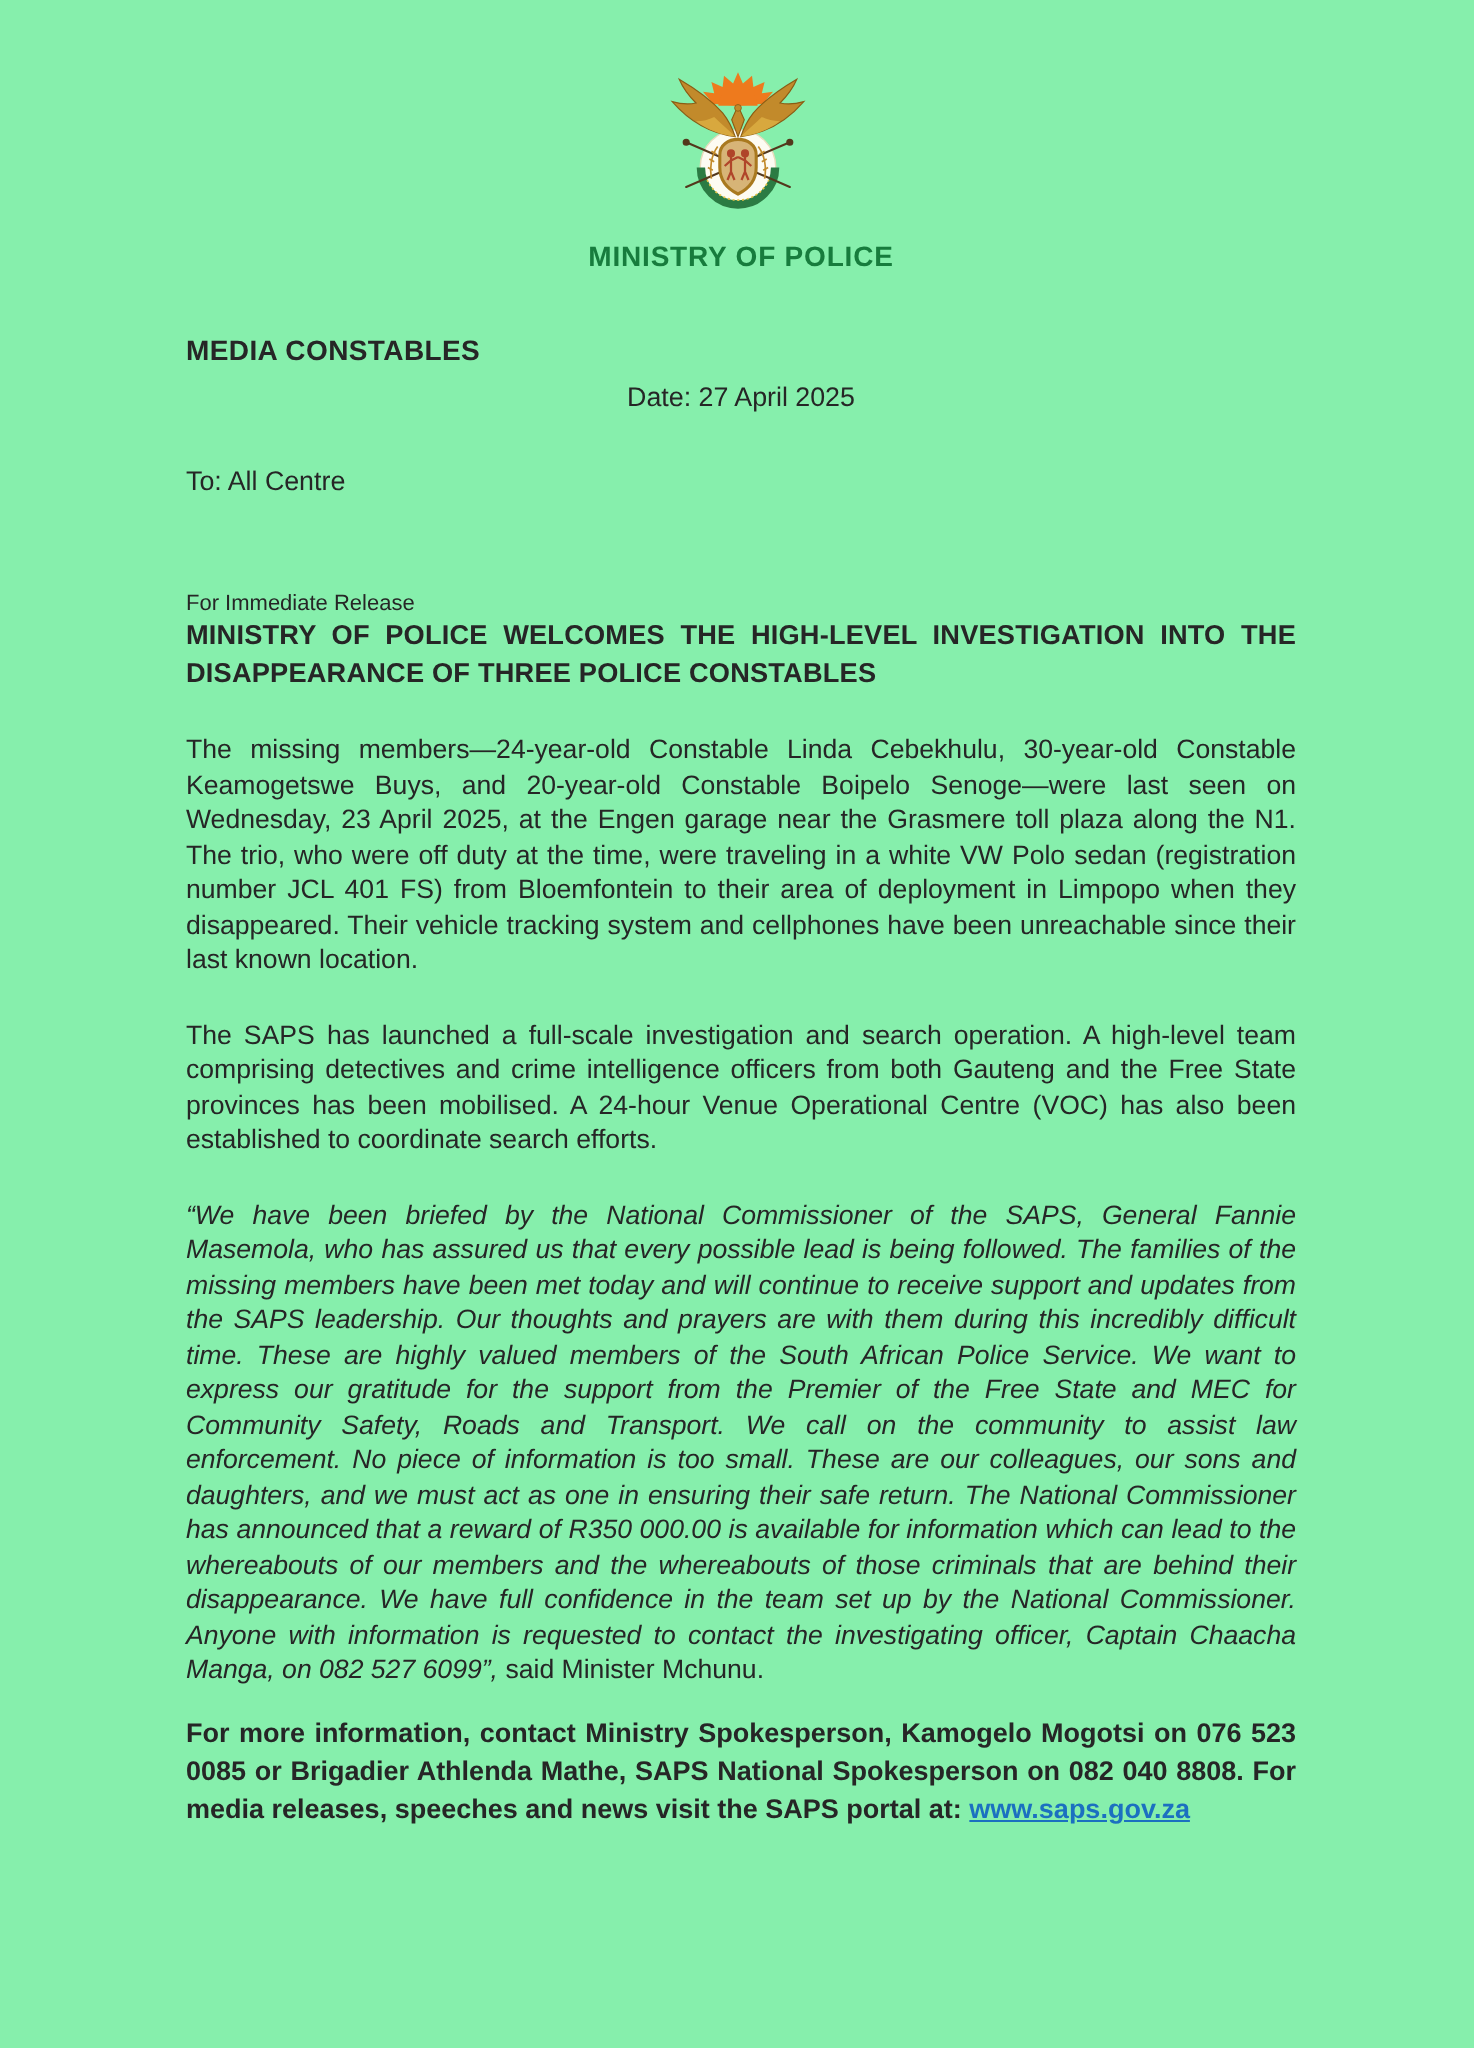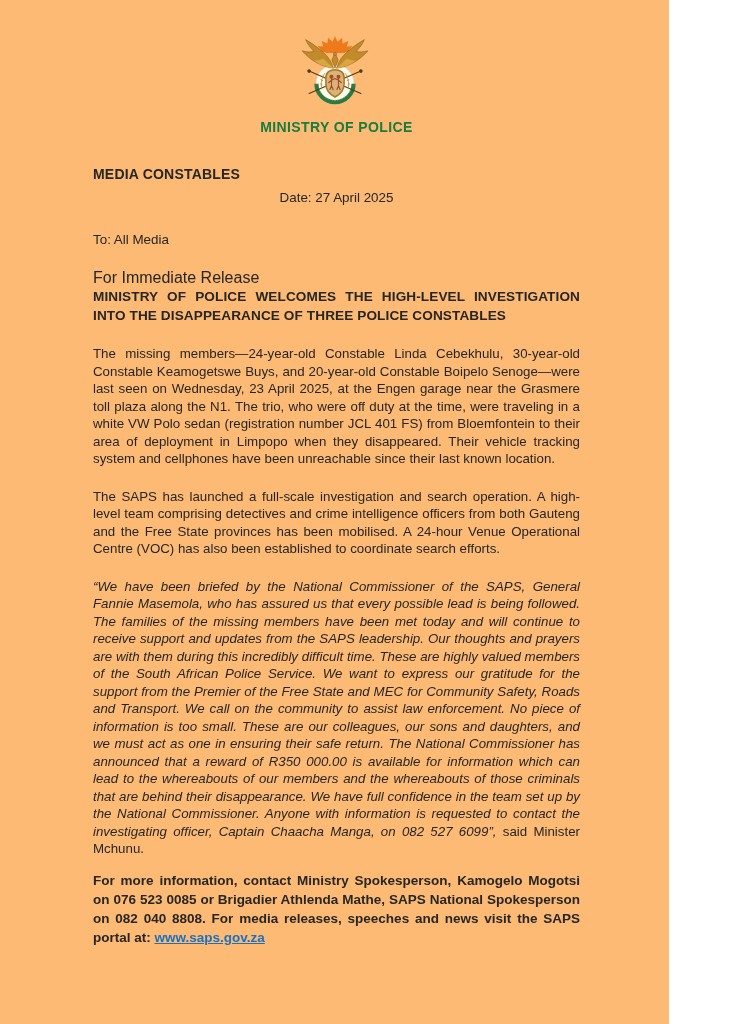--- a/index.html
+++ b/index.html
@@ -5,42 +5,42 @@
   * { box-sizing: border-box; }
   html, body { margin: 0; padding: 0; }
   body {
     width: 737px; height: 1024px;
     background: #ffffff;
     font-family: "Liberation Sans", sans-serif;
     color: #262626;
     overflow: hidden;
   }
   .page {
-    width: 669px; height: 1024px;
+    width: 737px; height: 1024px;
     padding: 36px 89px 0 93px;
-    background: #fdba74;
+    background: #86efac;
   }
   .logo-wrap { text-align: center; margin-left: -4px; }
   .ministry-name {
     margin-top: 6px;
     text-align: center;
     font-size: 14px;
     font-weight: bold;
     letter-spacing: 0.4px;
     color: #177C3D;
   }
   .doc-type {
     margin-top: 31px;
     font-size: 14px;
     font-weight: bold;
     letter-spacing: 0.2px;
   }
   .date-line { margin-top: 8px; text-align: center; font-size: 13.4px; }
   .recipient-line { margin-top: 27px; font-size: 13.4px; }
-  .release-line { margin-top: 22px; font-size: 16px; }
+  .release-line { margin-top: 48px; font-size: 11px; }
   .headline {
     font-size: 13.6px;
     font-weight: bold;
     line-height: 19px;
     text-align: justify;
     letter-spacing: 0.1px;
   }
   p.body-par {
     margin: 20px 0 0 0;
     font-size: 13.3px;
@@ -112,21 +112,21 @@
       <circle cx="60" cy="25.5" r="2.4" fill="#C28A2B" stroke="#8A5C14" stroke-width="0.6"></circle>
     </svg>
   </div>
 
   <div class="ministry-name">MINISTRY OF POLICE</div>
 
   <div class="doc-type">MEDIA CONSTABLES</div>
 
   <div class="date-line">Date: 27 April 2025</div>
 
-  <div class="recipient-line">To: All Media</div>
+  <div class="recipient-line">To: All Centre</div>
 
   <div class="release-line">For Immediate Release</div>
 
   <div class="headline">MINISTRY OF POLICE WELCOMES THE HIGH-LEVEL INVESTIGATION INTO THE DISAPPEARANCE OF THREE POLICE CONSTABLES</div>
 
 
   <p class="body-par">The missing members—24-year-old Constable Linda Cebekhulu, 30-year-old Constable Keamogetswe Buys, and 20-year-old Constable Boipelo Senoge—were last seen on Wednesday, 23 April 2025, at the Engen garage near the Grasmere toll plaza along the N1. The trio, who were off duty at the time, were traveling in a white VW Polo sedan (registration number JCL 401 FS) from Bloemfontein to their area of deployment in Limpopo when they disappeared. Their vehicle tracking system and cellphones have been unreachable since their last known location.</p>
 
   <p class="body-par">The SAPS has launched a full-scale investigation and search operation. A high-level team comprising detectives and crime intelligence officers from both Gauteng and the Free State provinces has been mobilised. A 24-hour Venue Operational Centre (VOC) has also been established to coordinate search efforts.</p>
 

